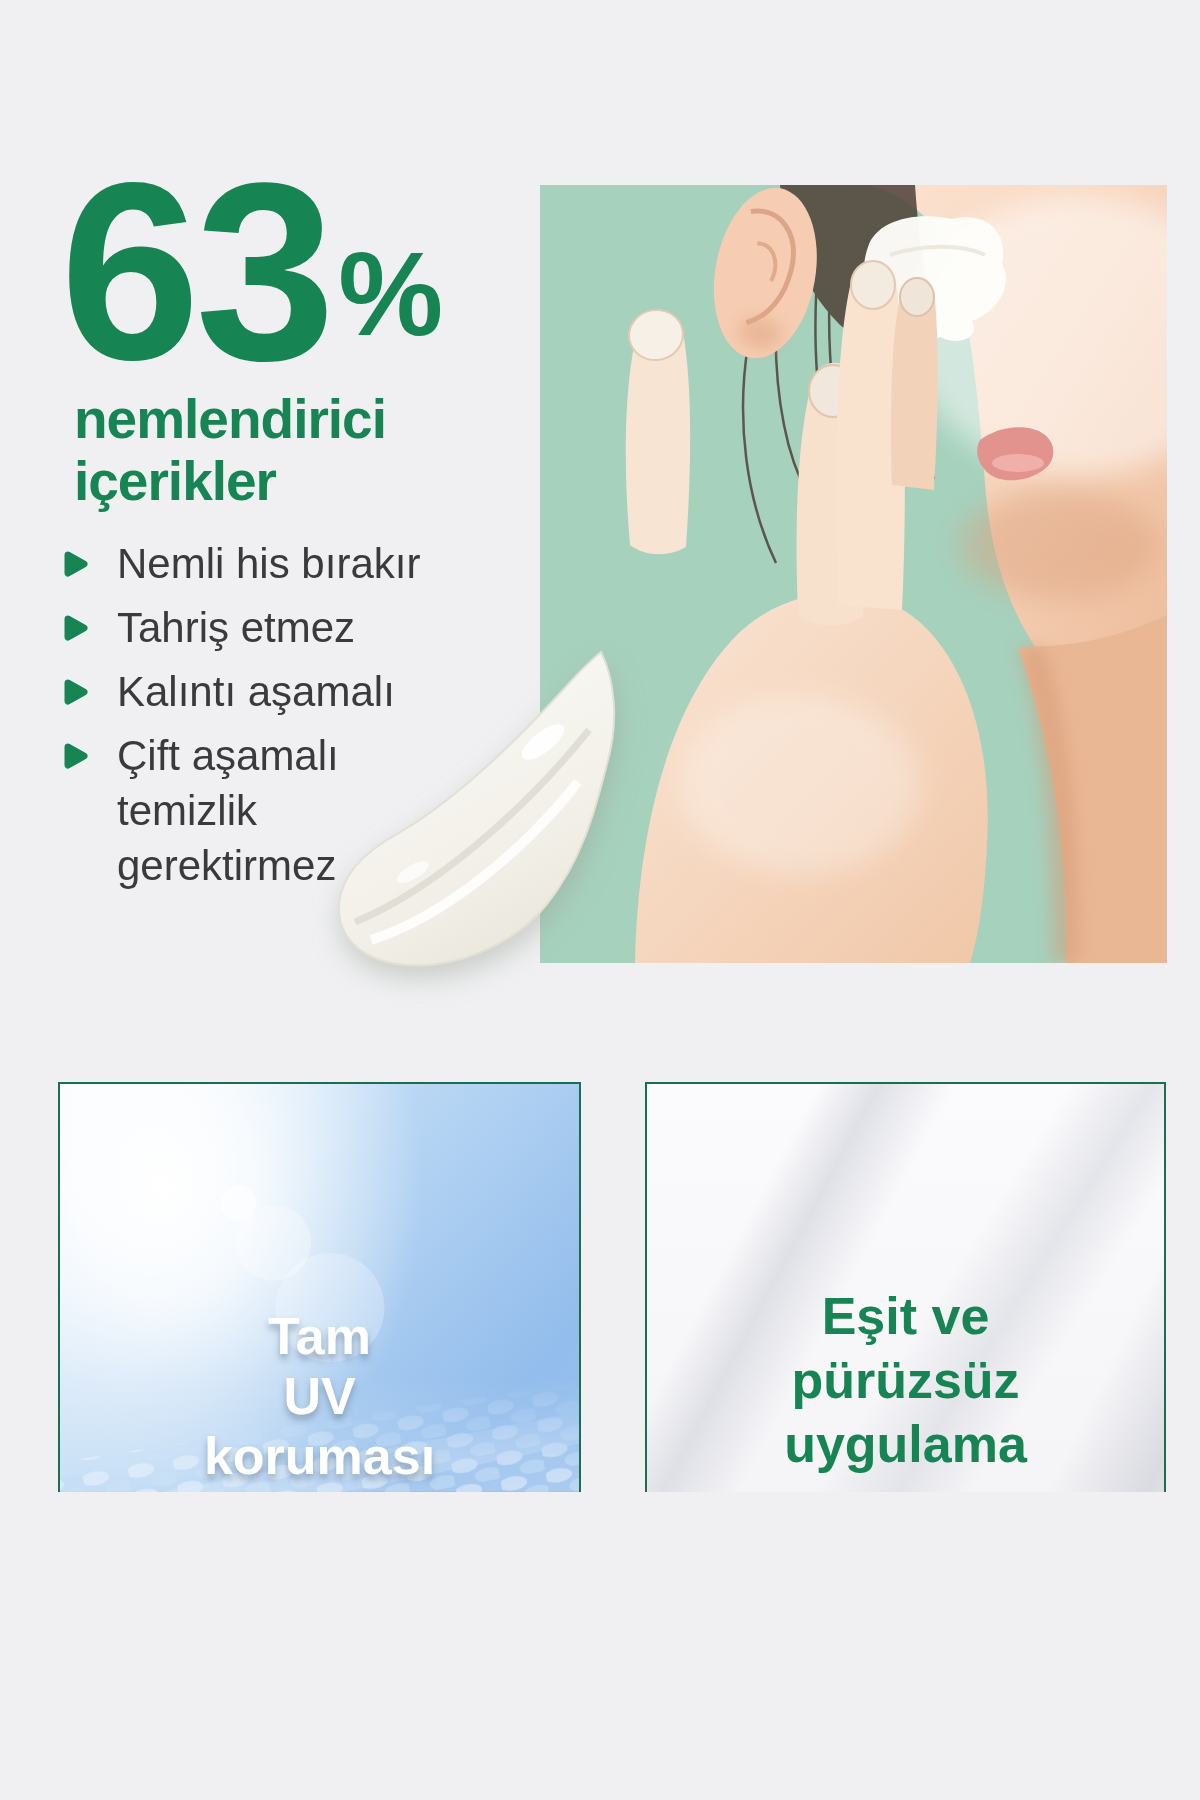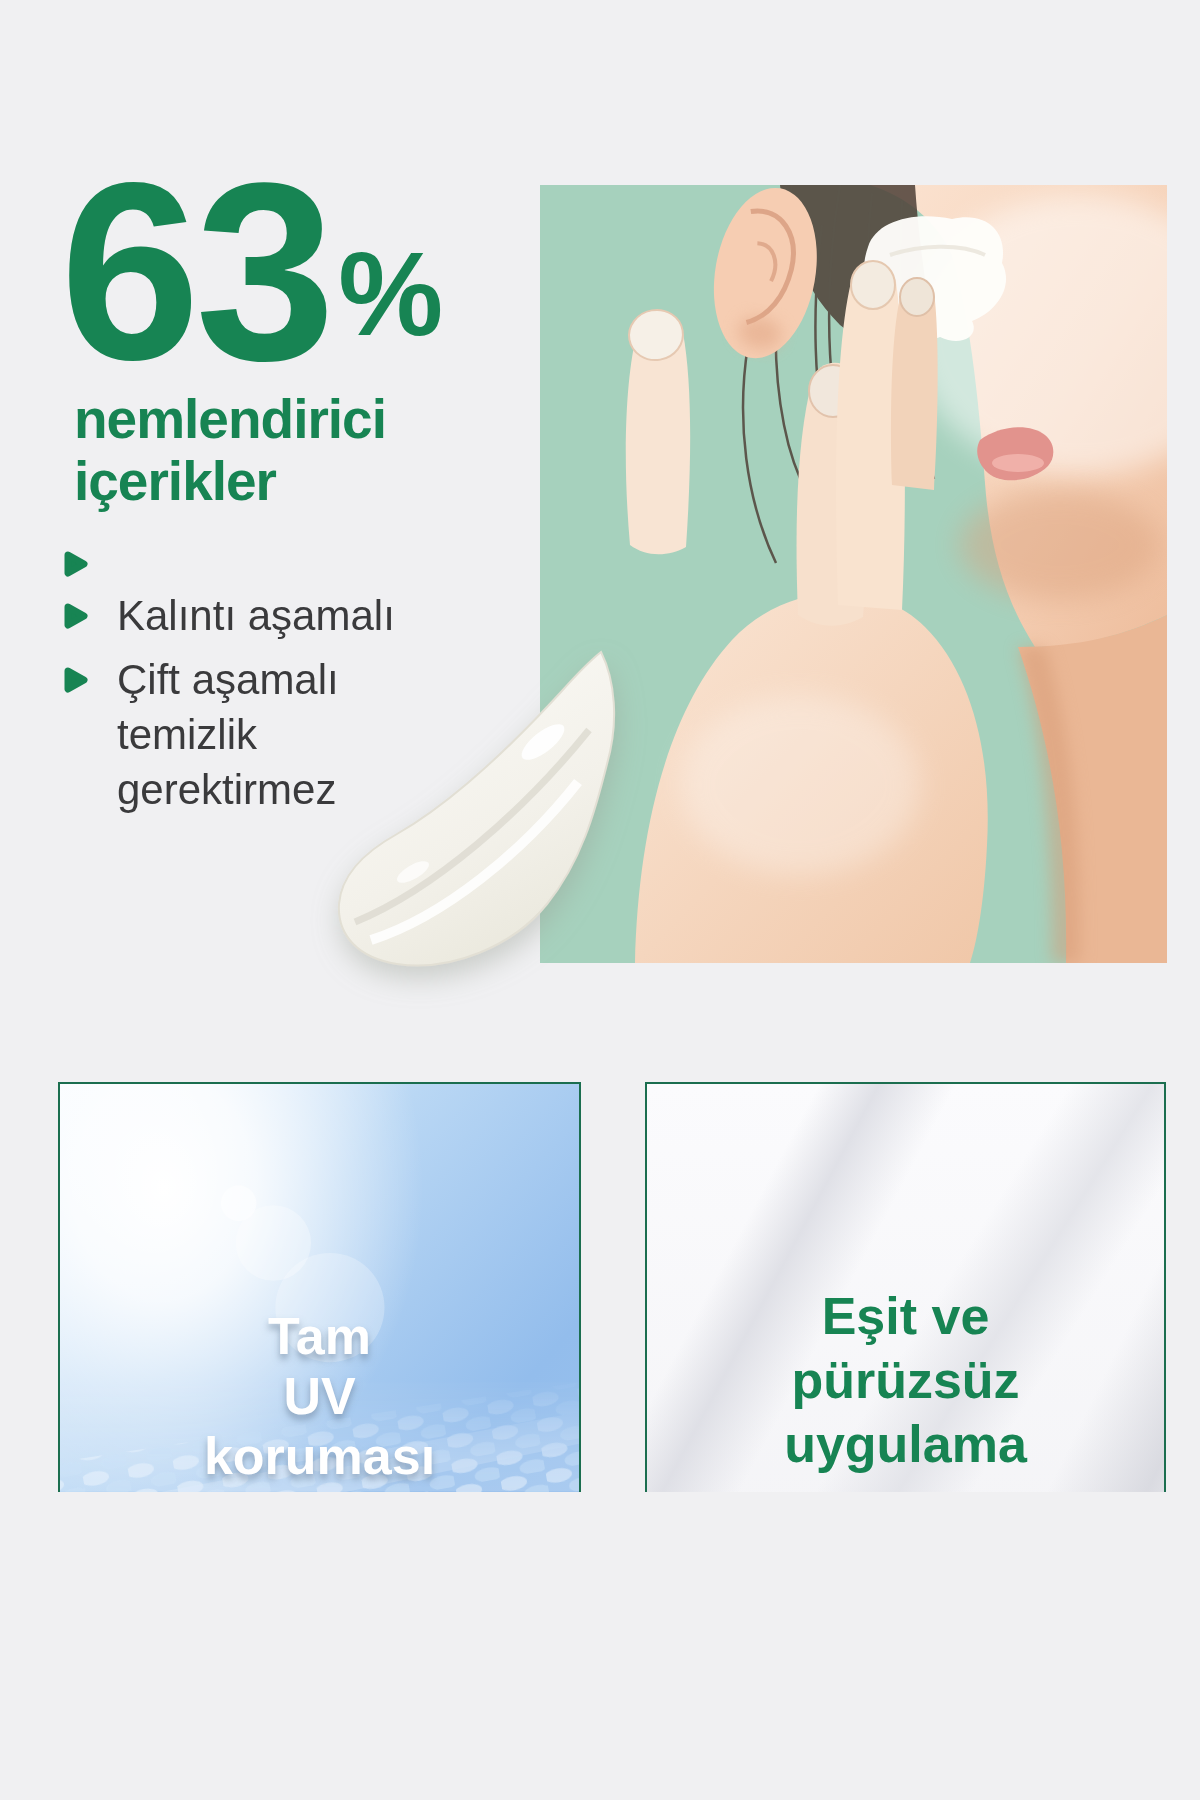--- a/index.html
+++ b/index.html
@@ -67,20 +67,27 @@
   </div>
 
   <h1 class="headline">nemlendirici
 içerikler</h1>
 
   <ul class="benefits">
     <li class="benefit">
       <svg class="bullet" viewBox="0 0 27 30">
           <path d="M6,6 L22,15 L6,24 Z"></path>
         </svg>
+      <span class="benefit-label">Nemli his bırakır</span>
+    </li>
+    <li class="benefit">
+      <svg class="bullet" viewBox="0 0 27 30">
+          <path d="M6,6 L22,15 L6,24 Z"></path>
+        </svg>
+      <span class="benefit-label">Tahriş etmez</span>
     </li>
     <li class="benefit">
       <svg class="bullet" viewBox="0 0 27 30">
           <path d="M6,6 L22,15 L6,24 Z"></path>
         </svg>
       <span class="benefit-label">Kalıntı aşamalı</span>
     </li>
     <li class="benefit">
       <svg class="bullet" viewBox="0 0 27 30">
           <path d="M6,6 L22,15 L6,24 Z"></path>

